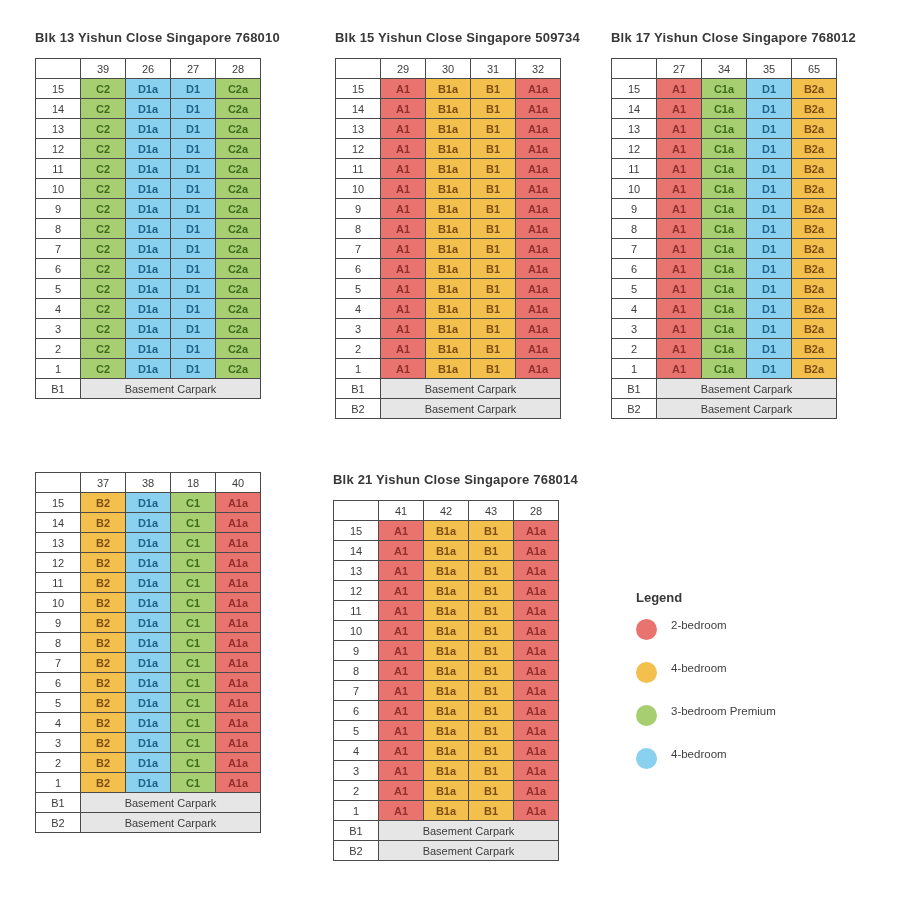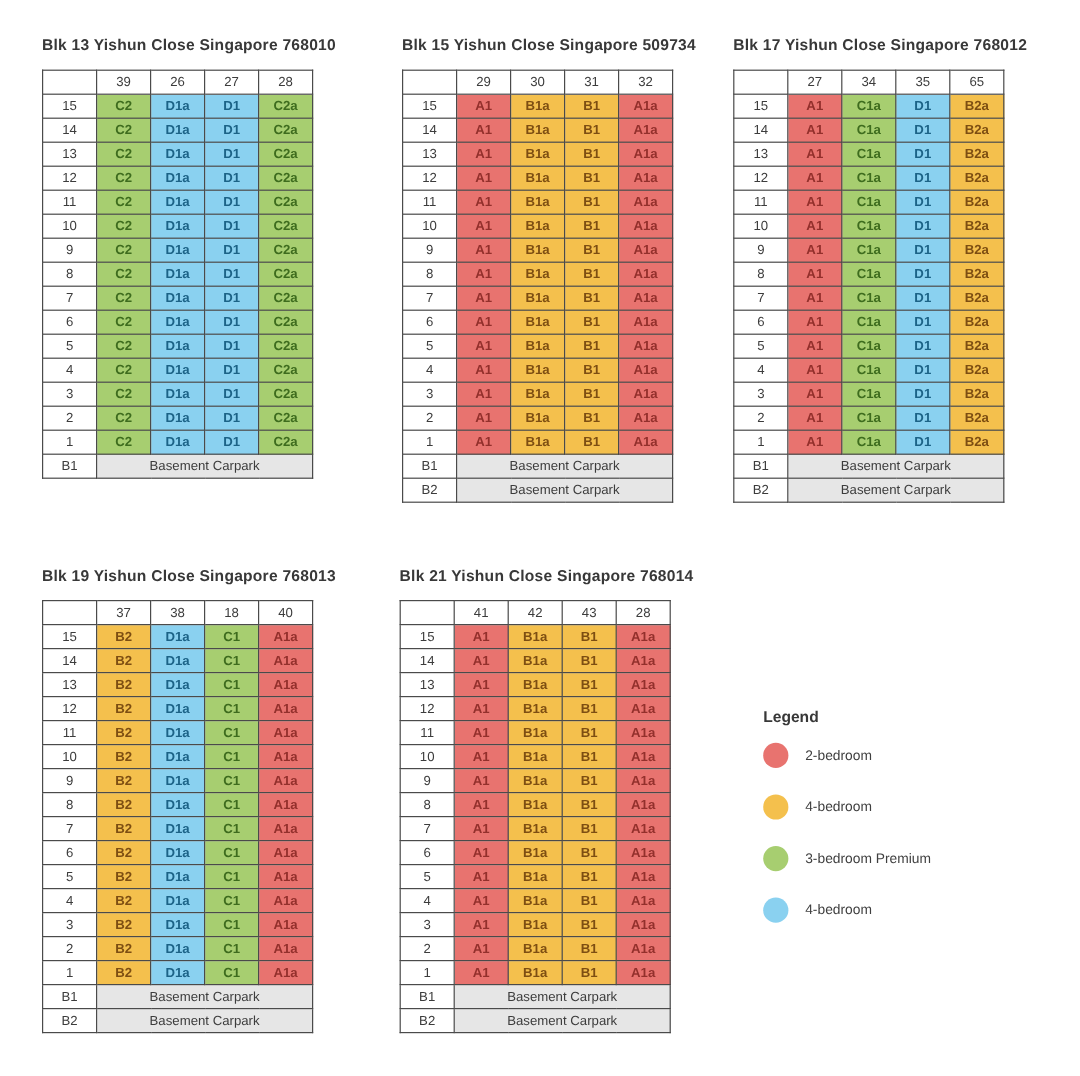--- a/index.html
+++ b/index.html
@@ -55,21 +55,21 @@
     top: 590px;
   }
   .legend-title {
     font-size: 13px;
     font-weight: bold;
     color: #383838;
     margin: 0 0 14px 0;
   }
   .legend-item {
     display: flex;
-    align-items: center;
+    align-items: flex-start;
     margin: 0 0 22px 0;
   }
   .legend-dot {
     display: inline-block;
     width: 21px;
     height: 21px;
     border-radius: 50%;
     margin-right: 14px;
     flex: 0 0 auto;
   }
@@ -458,21 +458,20 @@
           </tr>
           <tr>
             <td class="floor-cell">B2</td>
             <td class="basement-cell" colspan="4" style="background: rgb(230, 230, 230); color: rgb(60, 60, 60);">Basement Carpark</td>
           </tr>
         </tbody>
       </table>
   </div>
 
   <div class="block" id="blk-3">
-    <div class="block-title">Blk 19 Yishun Close Singapore 768013</div>
     <table class="block-table">
         <tbody>
           <tr>
             <td class="corner-cell"></td>
             <td class="col-header">37</td>
             <td class="col-header">38</td>
             <td class="col-header">18</td>
             <td class="col-header">40</td>
           </tr>
           <tr>

